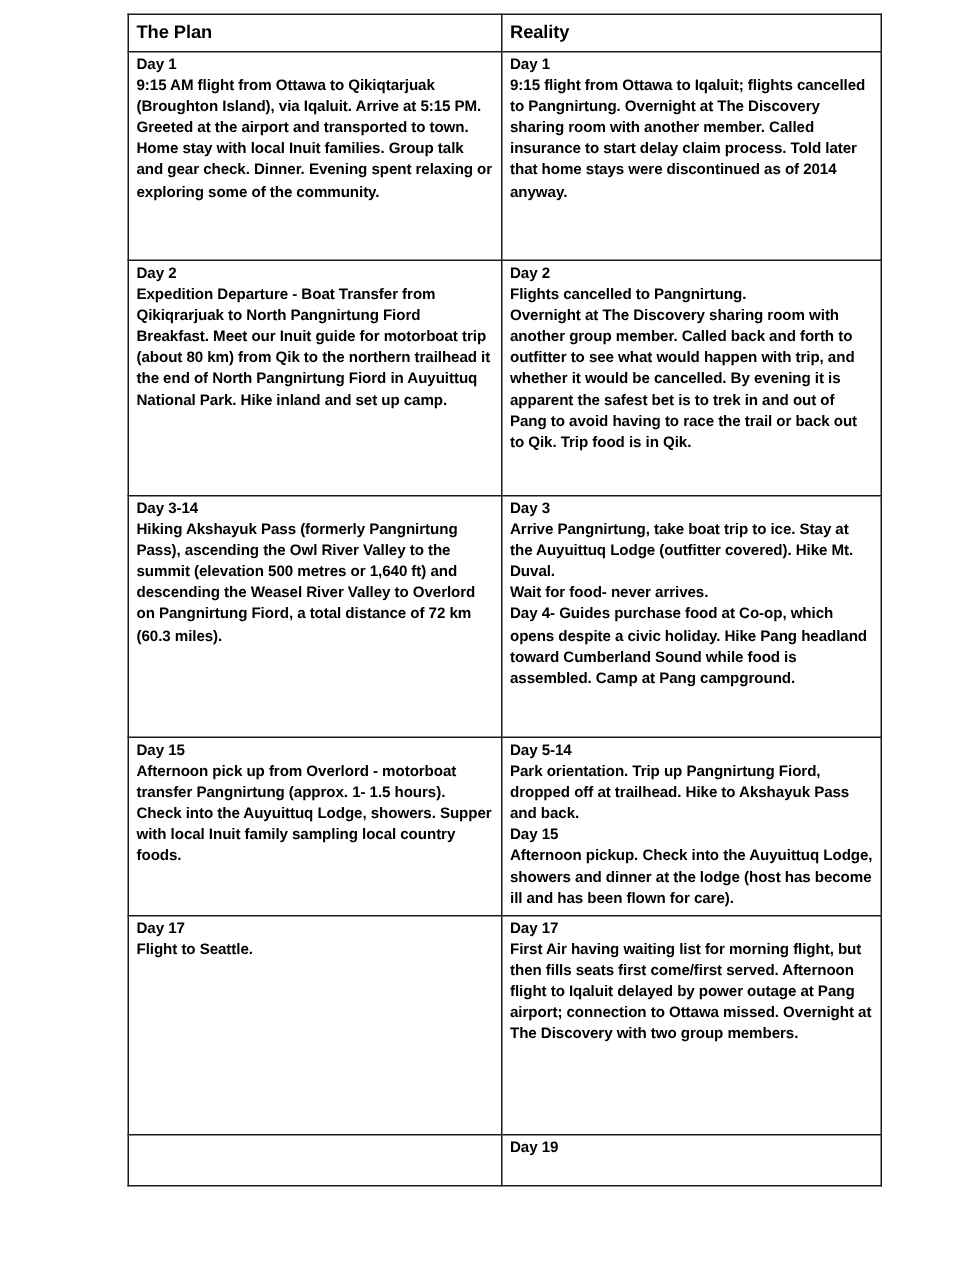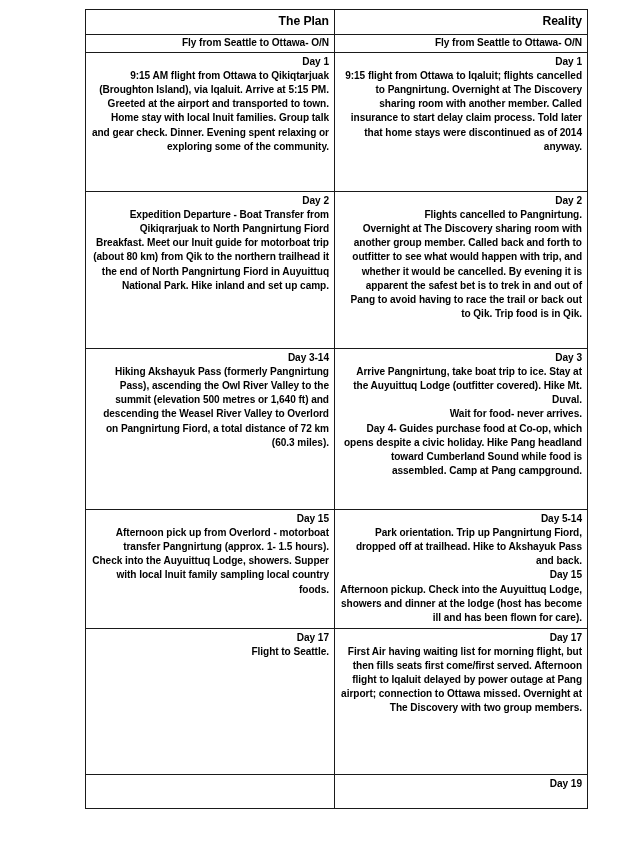--- a/index.html
+++ b/index.html
@@ -34,21 +34,21 @@
   #plan-table th,
   #plan-table td {
     border: 1.6px solid #1a1a1a;
     vertical-align: top;
     padding: 2px 5px 3px 5px;
     font-size: 10.1px;
     line-height: 14.1px;
     font-weight: bold;
     letter-spacing: -0.05px;
     word-wrap: break-word;
-    text-align: right;
+    text-align: left;
   }
   #plan-table thead th {
     font-size: 12.2px;
     line-height: 17px;
     padding-top: 3px;
     padding-bottom: 4px;
   }
   #plan-table tr.single-line td {
     padding-top: 1px;
     padding-bottom: 2px;
@@ -76,28 +76,20 @@
       <col class="col-reality">
     </colgroup>
     <thead>
       <tr>
         <th>The Plan</th>
         <th>Reality</th>
       </tr>
     </thead>
     <tbody>
 
-      <tr class="single-line">
-        <td>
-          <span class="seg">Fly from Seattle to Ottawa- O/N</span>
-        </td>
-        <td>
-          <span class="seg">Fly from Seattle to Ottawa- O/N</span>
-        </td>
-      </tr>
 
       <tr>
         <td class="tall-1">
           <span class="seg">Day 1</span>
           <span class="seg">9:15 AM flight from Ottawa to Qikiqtarjuak (Broughton Island), via Iqaluit. Arrive at 5:15 PM. Greeted at the airport and transported to town. Home stay with local Inuit families. Group talk and gear check. Dinner. Evening spent relaxing or exploring some of the community.</span>
         </td>
         <td class="tall-1">
           <span class="seg">Day 1</span>
           <span class="seg">9:15 flight from Ottawa to Iqaluit; flights cancelled to Pangnirtung.  Overnight at The Discovery sharing room with another member. Called insurance to start delay claim process. Told later that home stays were discontinued as of 2014 anyway.</span>
         </td>

